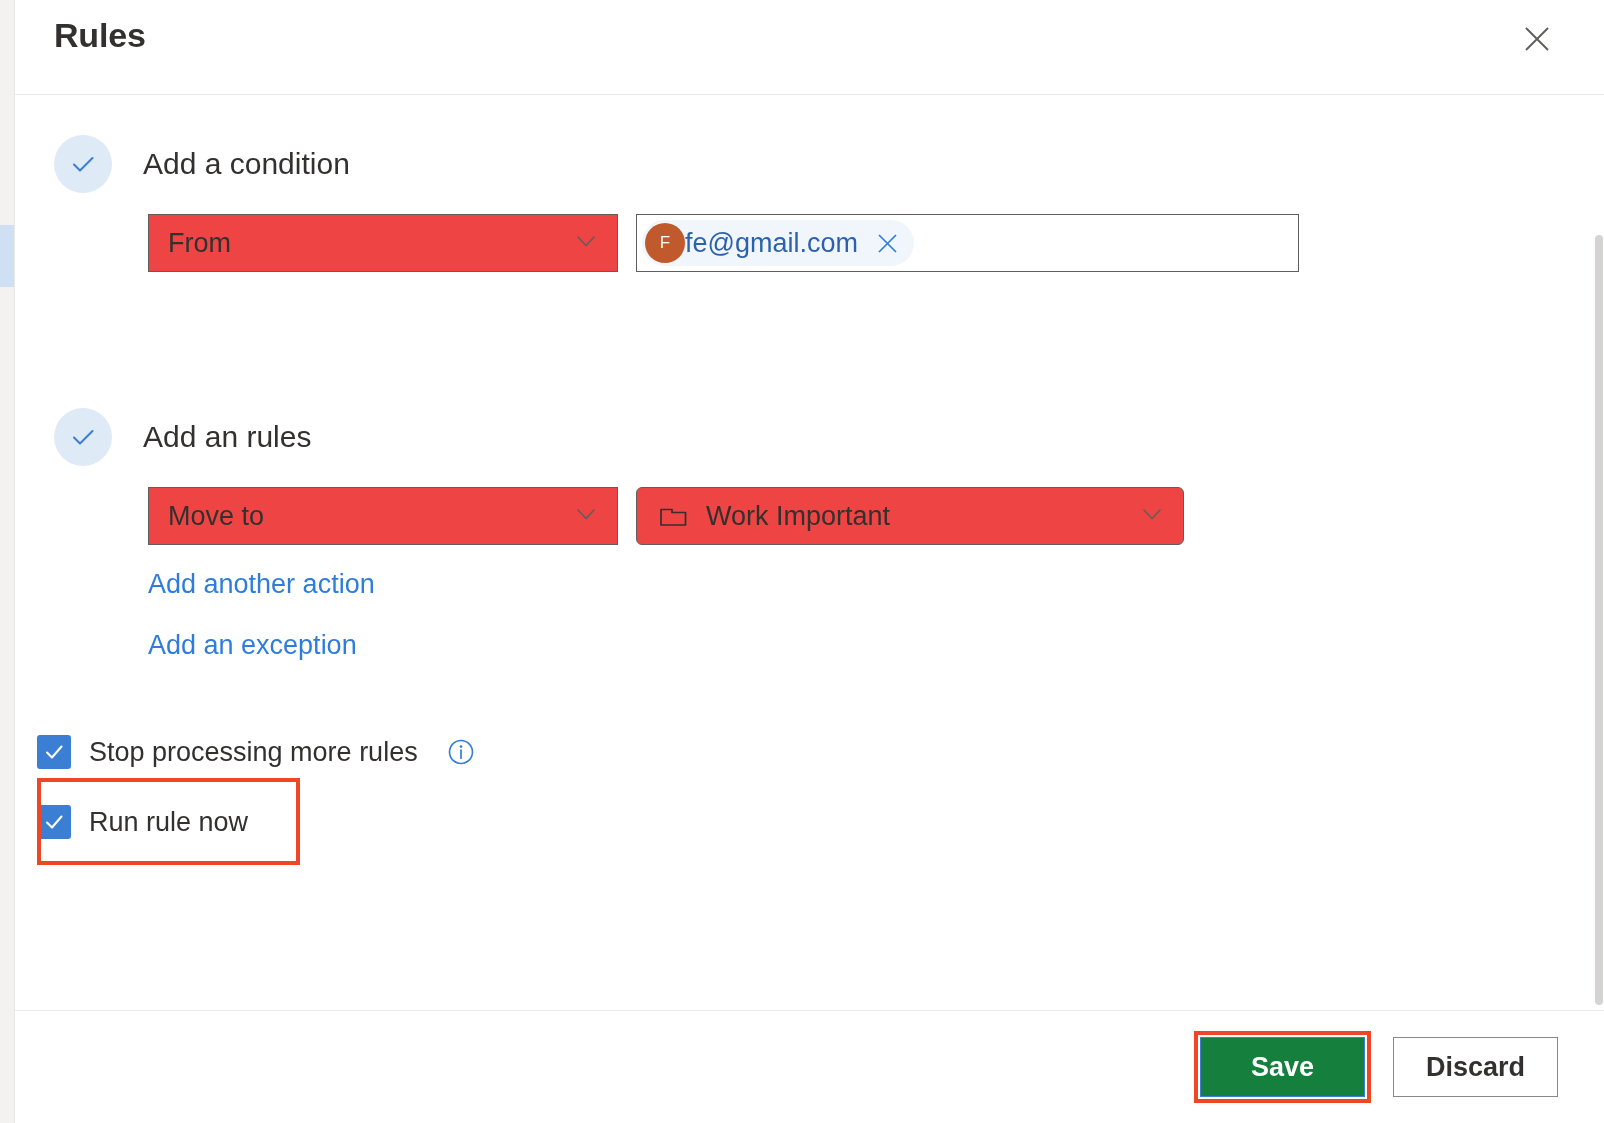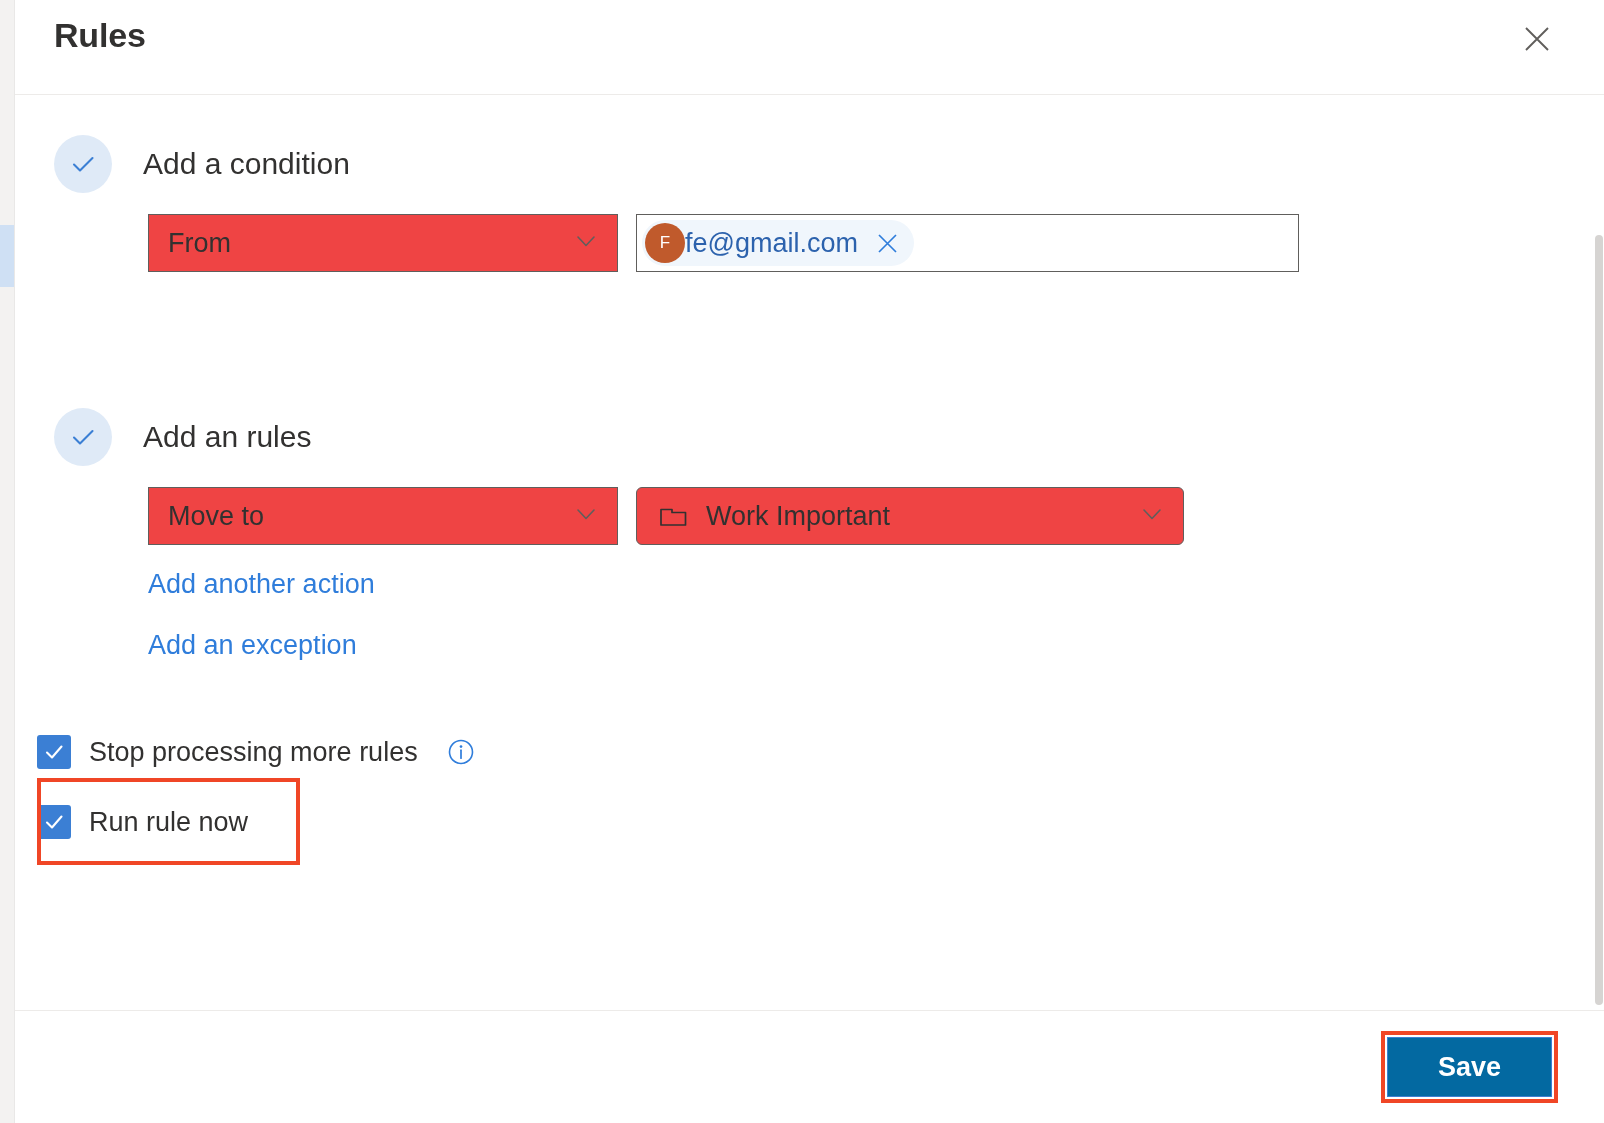--- a/index.html
+++ b/index.html
@@ -312,21 +312,21 @@
     font-weight: bold;
     box-sizing: border-box;
     cursor: pointer;
     display: flex;
     align-items: center;
     justify-content: center;
     font-family: "Liberation Sans", sans-serif;
     padding: 0 18px;
   }
   .btn-save {
-    background: #0369a1;
+    background: #15803d;
     color: #ffffff;
     border: 1px solid #3b7fd4;
   }
   .btn-save-wrap {
     border: 4px solid #f04626;
     padding: 2px;
     display: inline-block;
     box-sizing: border-box;
     line-height: 0;
   }
@@ -472,15 +472,16 @@
       </div>
 
     </div>
 
   </div>
 
   <div class="dialog-footer">
     <span class="btn-save-wrap">
       <button class="btn btn-save">Save</button>
     </span>
+    <button class="btn btn-discard">Discard</button>
   </div>
 
 </div>
 
 </body></html>

